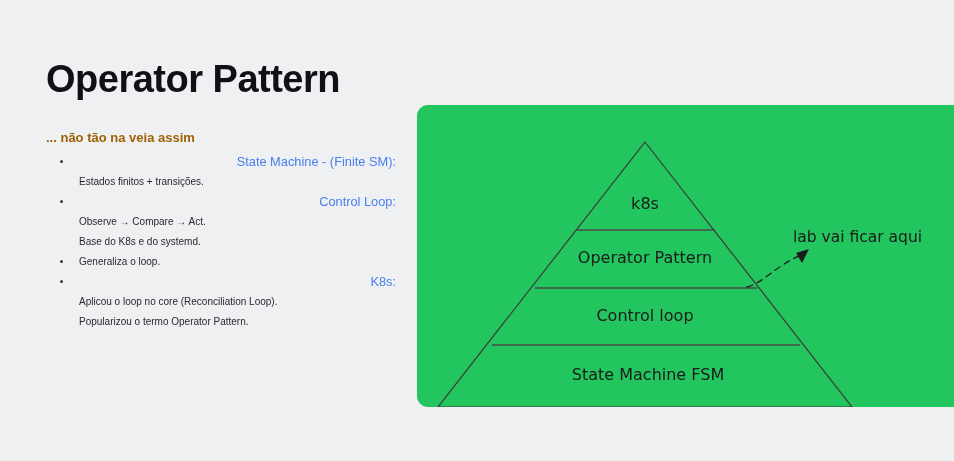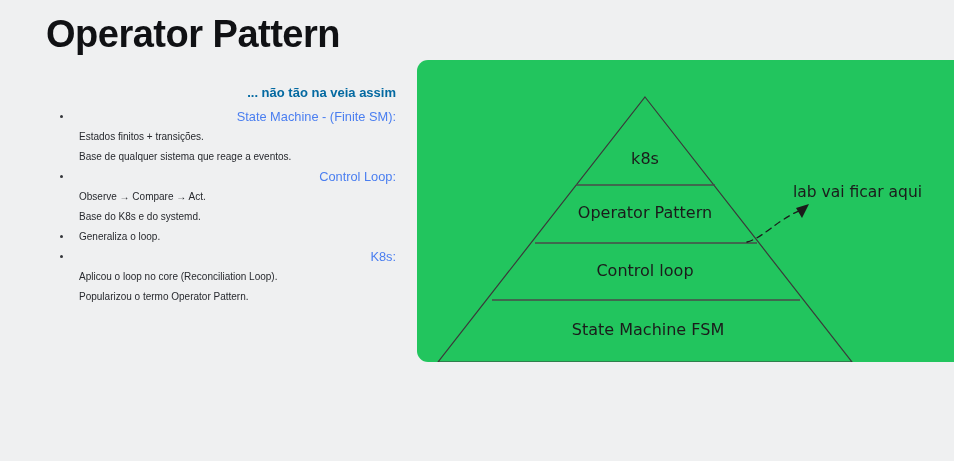--- a/index.html
+++ b/index.html
@@ -10,20 +10,21 @@
     width: 954px;
     height: 461px;
     background: #eff0f1;
     font-family: "Liberation Sans", sans-serif;
     overflow: hidden;
     position: relative;
   }
   .slide {
     position: absolute;
     inset: 0;
+    margin-top: 45px;
   }
   .page-title {
     position: absolute;
     left: 46px;
     top: 11px;
     font-size: 38px;
     font-weight: bold;
     color: #101114;
     letter-spacing: -0.5px;
     line-height: 46px;
@@ -31,25 +32,24 @@
   }
   .content-col {
     position: absolute;
     left: 46px;
     top: 84px;
     width: 350px;
   }
   .subtitle {
     font-size: 13px;
     font-weight: bold;
-    color: #0369a1;
+    color: #a16207;
     line-height: 18px;
     margin: 0 0 5px 0;
     white-space: nowrap;
-    text-align: right;
   }
   ul.bullet-list {
     list-style: none;
     margin: 0;
     padding: 0;
   }
   ul.bullet-list > li {
     position: relative;
     padding-left: 25px;
     margin-bottom: 0px;
@@ -105,21 +105,20 @@
 
   <div class="page-title">Operator Pattern</div>
 
   <div class="content-col">
     <div class="subtitle">... não tão na veia assim</div>
     <ul class="bullet-list">
 
       <li>
         <div class="item-head">State Machine - (Finite SM):</div>
         <div class="sub-line">Estados finitos + transições.</div>
-        <div class="sub-line">Base de qualquer sistema que reage a eventos.</div>
       </li>
 
       <li>
         <div class="item-head">Control Loop:</div>
         <div class="sub-line">Observe → Compare → Act.</div>
         <div class="sub-line">Base do K8s e do systemd.</div>
       </li>
 
       <li>
         <div class="sub-line">Generaliza o loop.</div>

